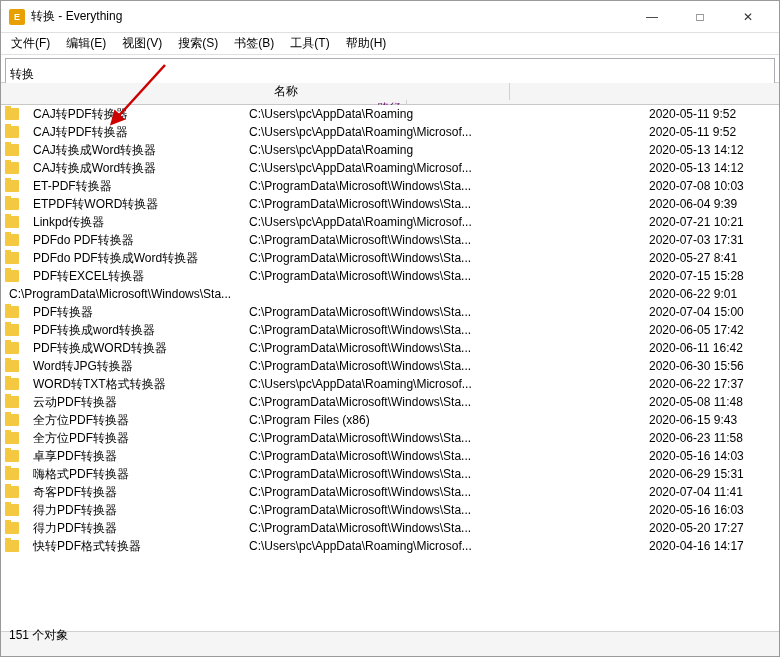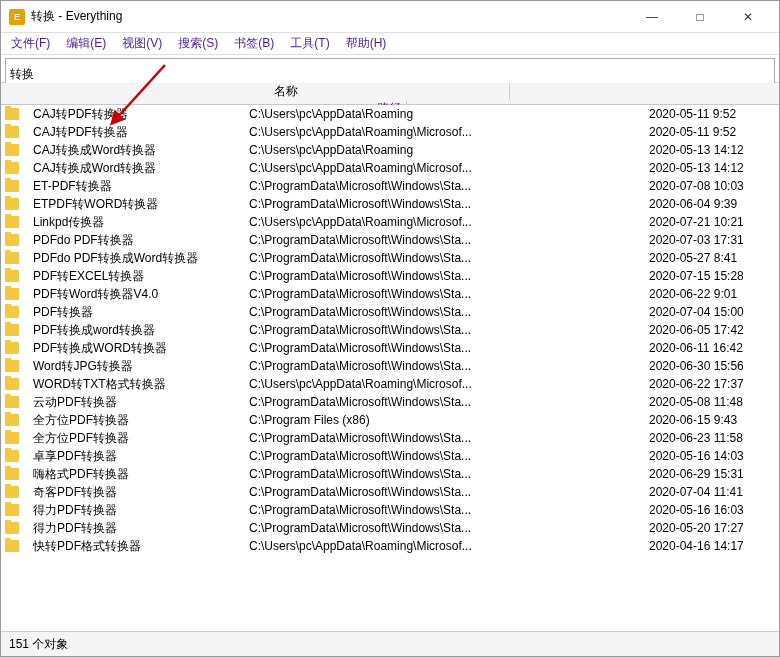--- a/index.html
+++ b/index.html
@@ -71,21 +71,21 @@
       display: flex;
       align-items: center;
       padding: 0 2px;
       background: #ffffff;
       border-bottom: 1px solid #e0e0e0;
     }
     .menu-item {
       padding: 4px 8px;
       cursor: pointer;
       font-size: 12px;
-      color: #4c1d95;
+      color: #000000;
       height: 22px;
       display: flex;
       align-items: center;
     }
     .search-bar {
       height: 28px;
       padding: 3px 4px;
       background: #ffffff;
       border-bottom: 1px solid #d0d0d0;
     }
@@ -212,21 +212,21 @@
     .file-row-date {
       width: 130px;
       font-size: 12px;
       padding: 0 4px;
     }
     .status-bar {
       height: 22px;
       background: #f5f5f5;
       border-top: 1px solid #d0d0d0;
       display: flex;
-      align-items: center;
+      align-items: flex-end;
       padding: 12px 8px;
       font-size: 12px;
       color: #000;
     }
     
     .arrow-annotation {
       position: absolute;
       top: 55px;
       left: 85px;
       width: 100px;
@@ -373,24 +373,20 @@
         <div class="file-row">
           <div class="file-row-name">
             <div class="folder-icon"></div>
             <span>PDF转EXCEL转换器</span>
           </div>
           <div class="file-row-path">C:\ProgramData\Microsoft\Windows\Sta...</div>
           <div class="file-row-size"></div>
           <div class="file-row-date">2020-07-15 15:28</div>
         </div>
         <div class="file-row">
-          <div class="file-row-name">
-            <div class="folder-icon"></div>
-            <span>PDF转Word转换器V4.0</span>
-          </div>
           <div class="file-row-path">C:\ProgramData\Microsoft\Windows\Sta...</div>
           <div class="file-row-size"></div>
           <div class="file-row-date">2020-06-22 9:01</div>
         </div>
         <div class="file-row">
           <div class="file-row-name">
             <div class="folder-icon"></div>
             <span>PDF转换器</span>
           </div>
           <div class="file-row-path">C:\ProgramData\Microsoft\Windows\Sta...</div>

